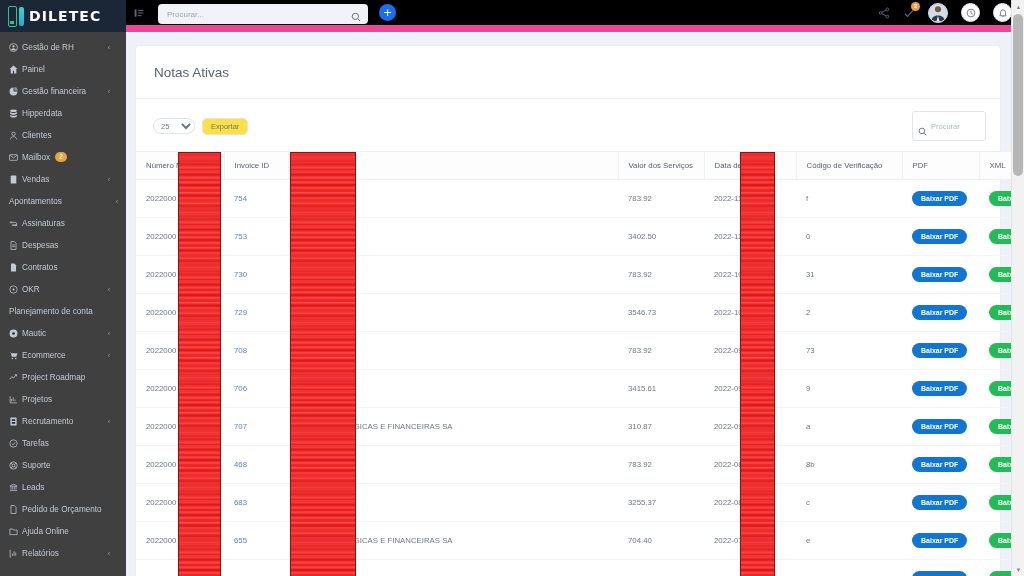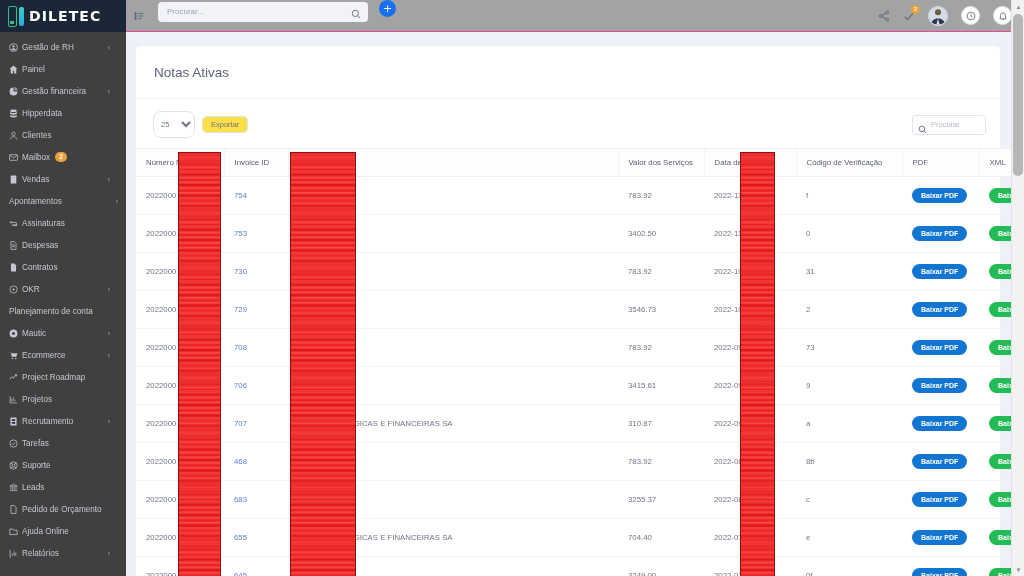--- a/index.html
+++ b/index.html
@@ -61,22 +61,22 @@
     background: #e8a33d; color: #fff; font-size: 6.5px; font-weight: bold;
     border-radius: 7px; padding: 1px 4px; margin-left: 5px; line-height: 1.2;
   }
 
   
   .main {
     flex: 1 1 auto; height: 576px; position: relative;
     background: #eef1f7; overflow: hidden;
   }
   .topbar {
-    height: 32px; background: #a3a3a3; display: flex; 
-    padding: 0 12px 0 8px; border-bottom: 1px solid #ec4899;
+    height: 32px; background: #000000; display: flex; align-items: center;
+    padding: 0 12px 0 8px; border-bottom: 7px solid #ec4899;
   }
   .hamburger { width: 14px; display: flex; align-items: center; color: #5a6a80; cursor: pointer; }
   .hamburger svg { width: 10px; height: 10px; }
   .search-wrap {
     position: relative; margin-left: 10px; width: 210px; height: 20px;
   }
   .search-input {
     width: 100%; height: 20px; border: none; border-radius: 4px;
     background: #f1f3f8; padding: 0 24px 0 9px;
     font-size: 8px; color: #56607a; font-family: "Liberation Sans", sans-serif;
@@ -118,32 +118,32 @@
     background: #ffffff; border-radius: 3px; box-shadow: 0 0 1px rgba(0,0,0,.12);
   }
   .card-title {
     font-size: 13.5px; color: #5a6476; padding: 19px 0 18px 18px;
     border-bottom: 1px solid #eef0f4; font-weight: normal;
   }
   .toolbar {
     display: flex; align-items: center; padding: 12px 14px 10px 17px;
   }
   .len-select {
-    width: 42px; height: 27px; font-size: 7.5px; color: #6b7488;
+    width: 42px; height: 16px; font-size: 7.5px; color: #6b7488;
     border: 1px solid #dfe3ea; border-radius: 8px; background: #fff;
     padding: 0 3px; font-family: "Liberation Sans", sans-serif; cursor: pointer;
   }
   .export-btn {
     margin-left: 7px; height: 17px; padding: 0 8px; font-size: 7.5px;
     color: #6b7488; border: 1px solid #dfe3ea; border-radius: 5px;
     background: #fde047; cursor: pointer; font-family: "Liberation Sans", sans-serif;
   }
   .tbl-search {
     margin-left: auto; display: flex; align-items: center;
-    border: 1px solid #e2e6ec; border-radius: 3px; height: 20px; width: 74px;
+    border: 1px solid #e2e6ec; border-radius: 3px; height: 30px; width: 74px;
   }
   .tbl-search .si { width: 9px; height: 9px; color: #6b7488; margin: 0 4px 0 5px; }
   .tbl-search input {
     border: none; outline: none; font-size: 7.5px; width: 46px; color: #6b7488;
     background: transparent; font-family: "Liberation Sans", sans-serif;
   }
   .tbl-search input::placeholder { color: #b0b7c4; }
 
   table { width: 100%; border-collapse: collapse; table-layout: fixed; }
   thead th {

